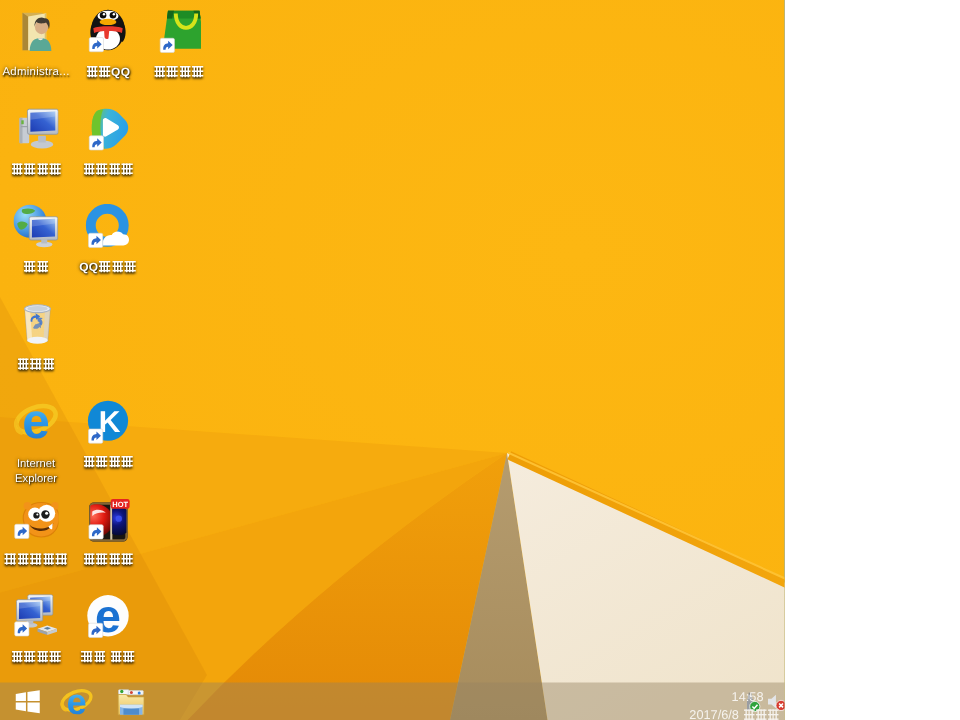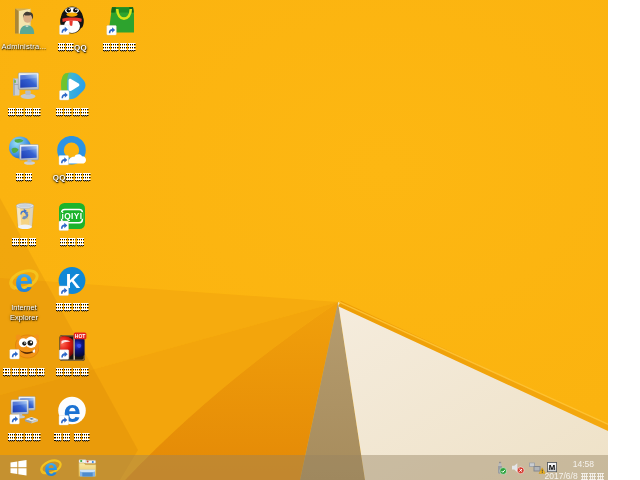--- a/index.html
+++ b/index.html
@@ -1,16 +1,16 @@
 <!DOCTYPE html>
 <html><head>
 <meta charset="utf-8">
 <style>
 html,body{margin:0;padding:0}
-#screen{position:relative;width:608px;height:480px;overflow:hidden;
+#screen{position:relative;width:523px;height:480px;overflow:hidden;
   font-family:"Liberation Sans",sans-serif;background:#0369a1}
 #wall{position:absolute;left:0;top:0}
 .ico{position:absolute;width:56px;text-align:center}
 .ig{position:relative;width:30px;height:30px;margin:0 auto}
 .lbl{margin-top:3px;font-size:7.5px;line-height:8px;color:#fff;
   text-shadow:0.5px 1px 1.2px rgba(0,0,0,0.95),0 0 2.5px rgba(0,0,0,0.7);
   letter-spacing:0.2px;white-space:nowrap}
 .cc{display:inline-block;width:7.5px;height:7.5px;margin:0 0.5px;vertical-align:-1px;
  background:
   linear-gradient(#fff,#fff) 0 0/7.5px 1.1px no-repeat,
@@ -266,30 +266,20 @@
 
 <div class="ico" style="left:44px;top:136px">
  <svg class="ig" width="30" height="30" viewBox="0 0 30 30">
   <circle cx="14.5" cy="14.2" r="11" fill="none" stroke="#2b93e3" stroke-width="6.6"></circle>
   <path d="M11.5,27.6 C11,23 14,20.4 17.5,20.7 C18.5,17.8 23.5,17.4 25,20.2 C27.8,20.1 29.2,22.1 29,24.2 C28.8,26.3 27.2,27.6 25.2,27.6 Z" fill="#fff"></path>
   <use href="#sbadge" x="2" y="19.5"></use>
  </svg>
  <div class="lbl"><b style="font-size:8px">QQ</b><span class="cc"></span><span class="cc"></span><span class="cc"></span></div>
 </div>
 
-<div class="ico" style="left:44px;top:201px">
- <svg class="ig" width="30" height="30" viewBox="0 0 30 30">
-  <rect x="2" y="2" width="26" height="26" rx="5.5" fill="#1cb32b"></rect>
-  <rect x="4.6" y="8.4" width="20.8" height="13.4" rx="3.2" fill="none" stroke="#fff" stroke-width="1.5"></rect>
-  <rect x="4" y="11.2" width="22" height="6.6" fill="#1cb32b"></rect>
-  <text x="15" y="17.6" text-anchor="middle" font-family="Liberation Sans,sans-serif" font-size="8.4" font-weight="bold" fill="#fff" letter-spacing="0.4">iQIYI</text>
-  <use href="#sbadge" x="2" y="20"></use>
- </svg>
- <div class="lbl"><span class="cc"></span><span class="cc"></span><span class="cc"></span></div>
-</div>
 
 <div class="ico" style="left:44px;top:266px">
  <svg class="ig" width="30" height="30" viewBox="0 0 30 30">
   <circle cx="15" cy="14.5" r="13.4" fill="#1088d6"></circle>
   <text x="16" y="22" text-anchor="middle" font-family="Liberation Sans,sans-serif" font-size="20" font-weight="bold" fill="#fff">K</text>
   <use href="#sbadge" x="2" y="20"></use>
  </svg>
  <div class="lbl"><span class="cc"></span><span class="cc"></span><span class="cc"></span><span class="cc"></span></div>
 </div>
 

